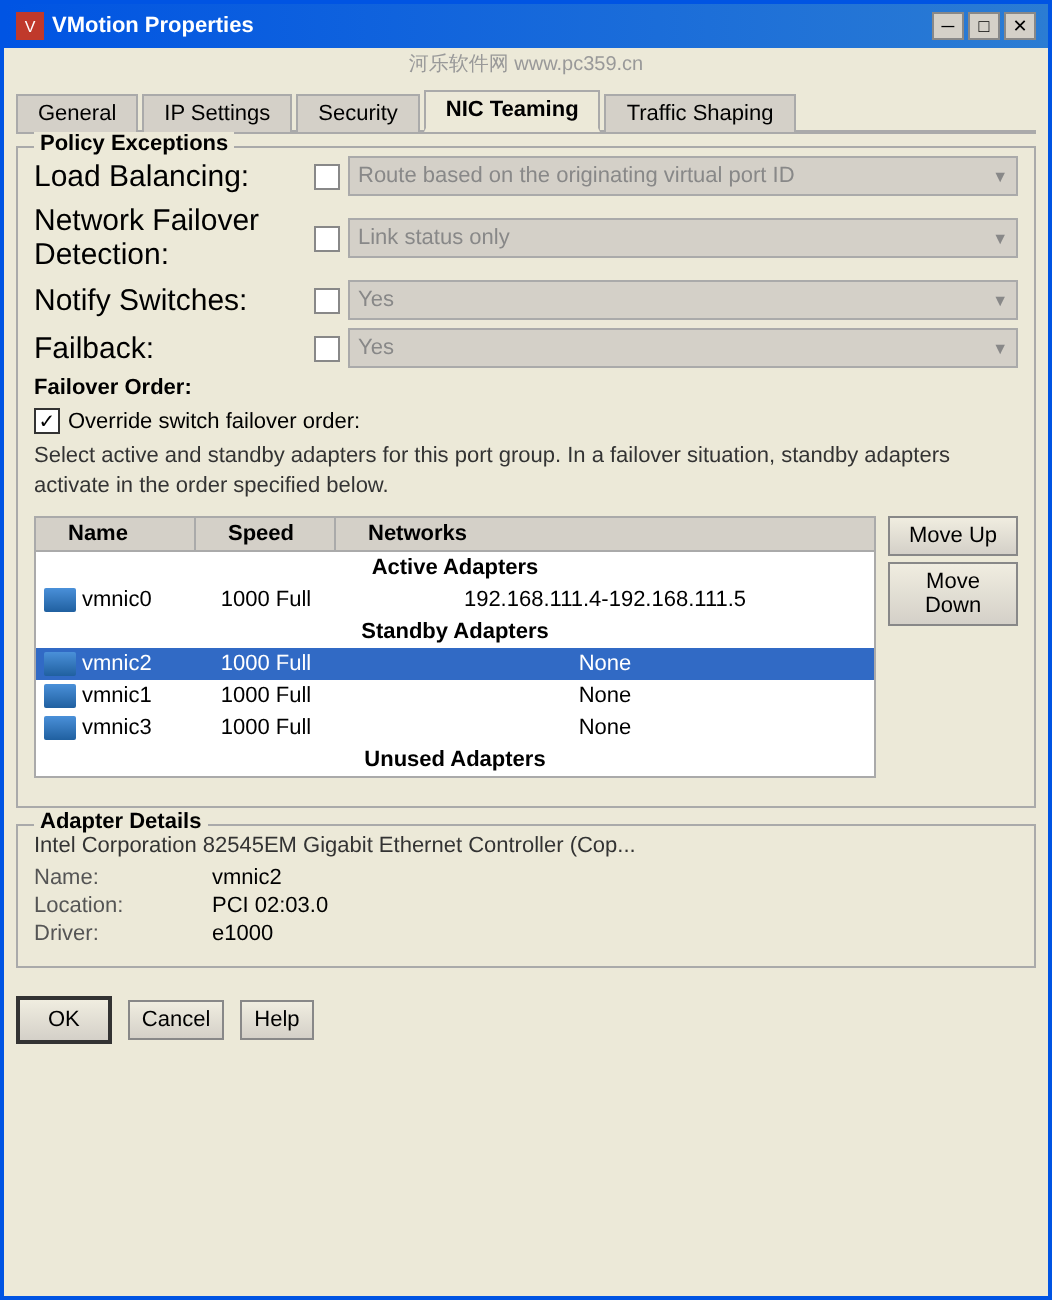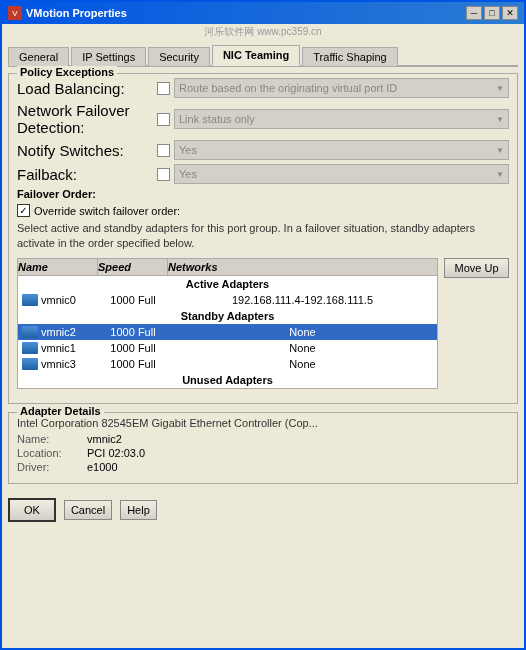--- a/index.html
+++ b/index.html
@@ -183,25 +183,24 @@
       border: 1px solid #aaa;
       background: white;
       overflow: hidden;
     }
     .table-header {
       display: flex;
       background: #d4d0c8;
       border-bottom: 1px solid #aaa;
     }
     .th {
-      padding: 2px 0;
+      padding: 2px 16px;
       font-size: 11px;
       font-weight: bold;
       border-right: 1px solid #aaa;
-      font-style: italic;
     }
     .th:last-child { border-right: none; }
     .th-name { width: 80px; }
     .th-speed { width: 70px; }
     .th-networks { flex: 1; }
     .table-body { background: white; text-align: center; }
     .section-header-row {
       padding: 2px 4px;
       font-weight: bold;
       font-size: 11px;
@@ -269,21 +268,21 @@
     .details-desc {
       font-size: 11px;
       margin-bottom: 4px;
       color: #333;
     }
     .details-row {
       display: flex;
       margin-bottom: 2px;
     }
     .details-key {
-      width: 70px;
+      width: 89px;
       font-size: 11px;
       color: #555;
     }
     .details-val {
       font-size: 11px;
       color: #000;
     }
     .bottom-buttons {
       display: flex;
       align-items: center;
@@ -405,20 +404,21 @@
                 <span>vmnic3</span>
               </div>
               <div class="td td-speed">1000 Full</div>
               <div class="td td-networks">None</div>
             </div>
             <div class="section-header-row">Unused Adapters</div>
           </div>
         </div>
         <div class="side-buttons">
           <button class="btn">Move Up</button>
+          <button class="btn">Move Down</button>
         </div>
       </div>
     </div>
 
     <div class="adapter-details-box">
       <span class="groupbox-title">Adapter Details</span>
       <div class="details-desc">Intel Corporation 82545EM Gigabit Ethernet Controller (Cop...</div>
       <div class="details-row">
         <span class="details-key">Name:</span>
         <span class="details-val">vmnic2</span>

